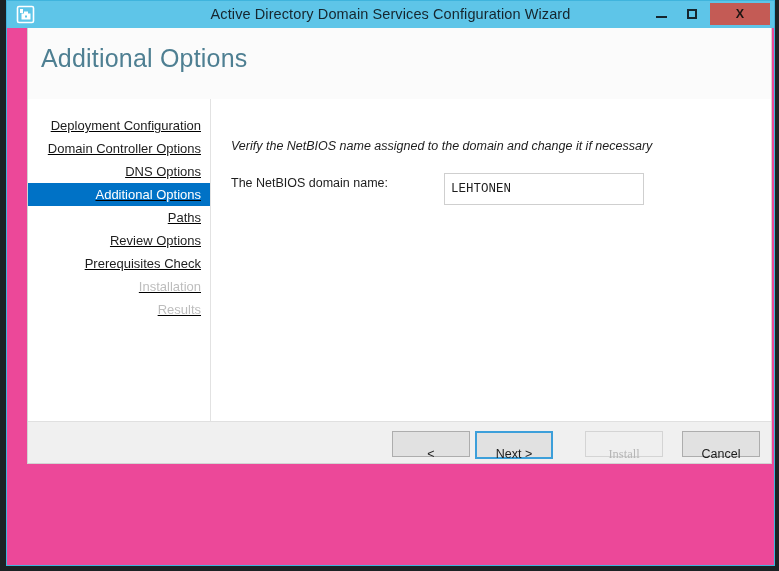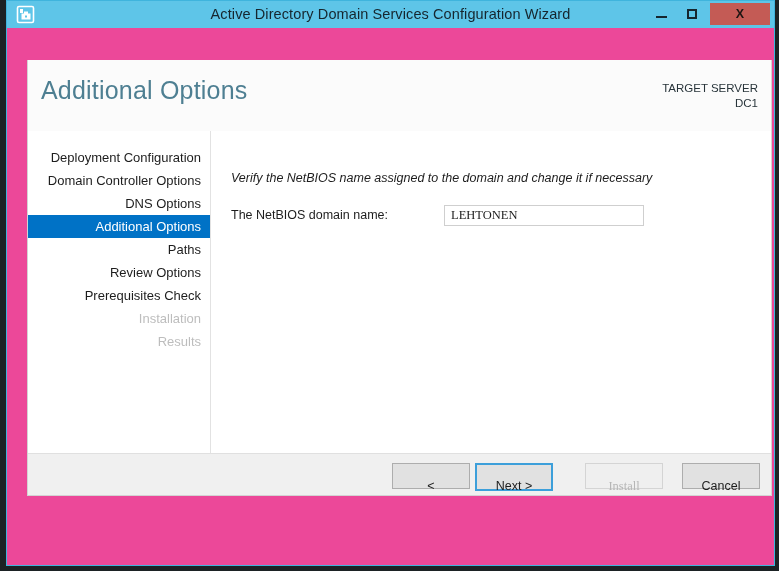--- a/index.html
+++ b/index.html
@@ -103,21 +103,20 @@
     position: absolute;
     left: 20px;
     top: 27px;
     width: 745px;
     height: 436px;
     background: #ffffff;
     box-sizing: border-box;
     border: 1px solid #d3d3d3;
     border-top: none;
     overflow: hidden;
-    margin-top: 32px;
   }
 
   
   #header {
     position: absolute;
     left: 0;
     top: 0;
     width: 100%;
     height: 71px;
     background: #fbfbfb;
@@ -157,20 +156,21 @@
     background: #ffffff;
   }
 
   #sidebar {
     position: absolute;
     left: 0;
     top: 0;
     width: 182px;
     height: 100%;
     border-right: 1px solid #e2e2e2;
+    text-decoration: underline;
   }
   .nav-item {
     position: relative;
     height: 23px;
     line-height: 23px;
     padding-right: 9px;
     text-align: right;
     font-size: 13px;
     color: #1d1d1d;
     white-space: nowrap;
@@ -219,24 +219,24 @@
   }
   #netbios-input {
     position: absolute;
     left: 213px;
     top: 0;
     width: 200px;
     height: 21px;
     box-sizing: border-box;
     border: 1px solid #cfcfcf;
     background: #ffffff;
-    font-family: Liberation Serif, serif;
-    font-size: 12.5px;
-    color: #1d1d1d;
-    padding: 9px 6px;
+    font-family: Liberation Mono, monospace;
+    font-size: 12.5px;
+    color: #1d1d1d;
+    padding: 15px 6px;
     outline: none;
   }
   #more-link {
     position: absolute;
     left: 20px;
     top: 393px;
     font-size: 12.5px;
     color: #2a6496;
     text-decoration: none;
     cursor: pointer;
@@ -307,24 +307,20 @@
     <button class="winbtn" id="btn-max">
       <span class="glyph-max"></span>
     </button>
     <button class="winbtn" id="btn-close">X</button>
   </div>
 
   <div id="client">
 
     <div id="header">
       <div id="page-title">Additional Options</div>
-      <div id="target-server">
-        <span>TARGET SERVER</span>
-        <span id="target-server-name">DC1</span>
-      </div>
     </div>
 
     <div id="body">
 
       <nav id="sidebar">
         <div class="nav-item">Deployment Configuration</div>
         <div class="nav-item">Domain Controller Options</div>
         <div class="nav-item">DNS Options</div>
         <div class="nav-item selected">Additional Options</div>
         <div class="nav-item">Paths</div>

